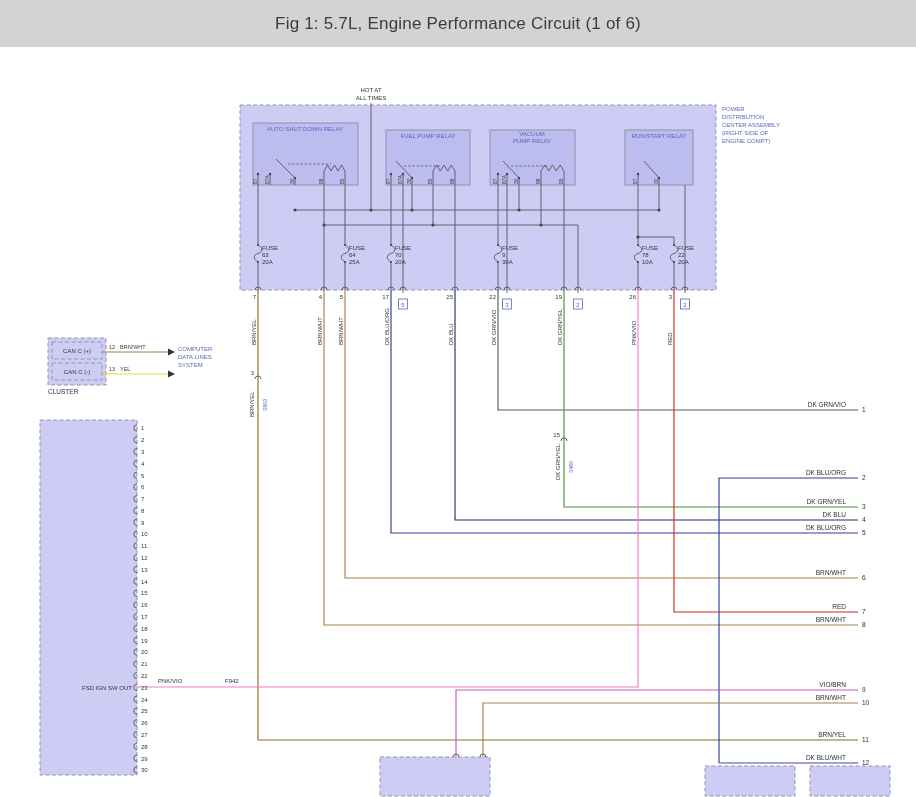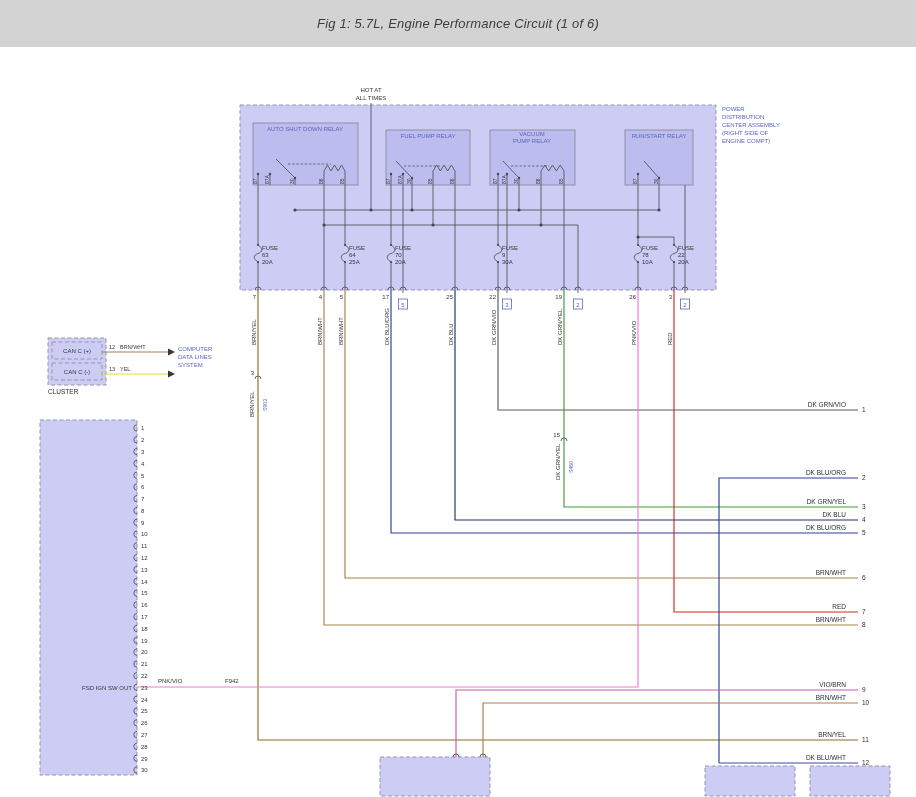--- a/index.html
+++ b/index.html
@@ -1,20 +1,20 @@
 <!DOCTYPE html>
 <html><head>
 <meta charset="utf-8">
 <style>
   html,body{margin:0;padding:0;background:#fff;}
   .screen{position:relative;width:916px;height:797px;background:#ffffff;overflow:hidden;
           font-family:"Liberation Sans",sans-serif;}
   .titlebar{position:absolute;top:0;left:0;width:916px;height:47px;background:#d3d3d3;
             display:flex;align-items:center;justify-content:center;}
-  .titlebar span{font-size:13px;color:#3d3d3d;letter-spacing:.2px;font-style:italic;}
+  .titlebar span{font-size:17px;color:#3d3d3d;letter-spacing:.2px;}
   svg{position:absolute;top:47px;left:0;}
   
   .lbl5{font-family:"Liberation Sans",sans-serif;font-size:5px;fill:#3a3a40;}
   .lbl55{font-family:"Liberation Sans",sans-serif;font-size:5.5px;fill:#3a3a40;}
   .lbl6{font-family:"Liberation Sans",sans-serif;font-size:6px;fill:#35353b;}
   .lbl65{font-family:"Liberation Sans",sans-serif;font-size:6.5px;fill:#2e2e34;}
   .blue5{font-family:"Liberation Sans",sans-serif;font-size:5.2px;fill:#5868bb;}
   .blue6{font-family:"Liberation Sans",sans-serif;font-size:6px;fill:#5868bb;}
   .mid{text-anchor:middle;} .end{text-anchor:end;}
   

